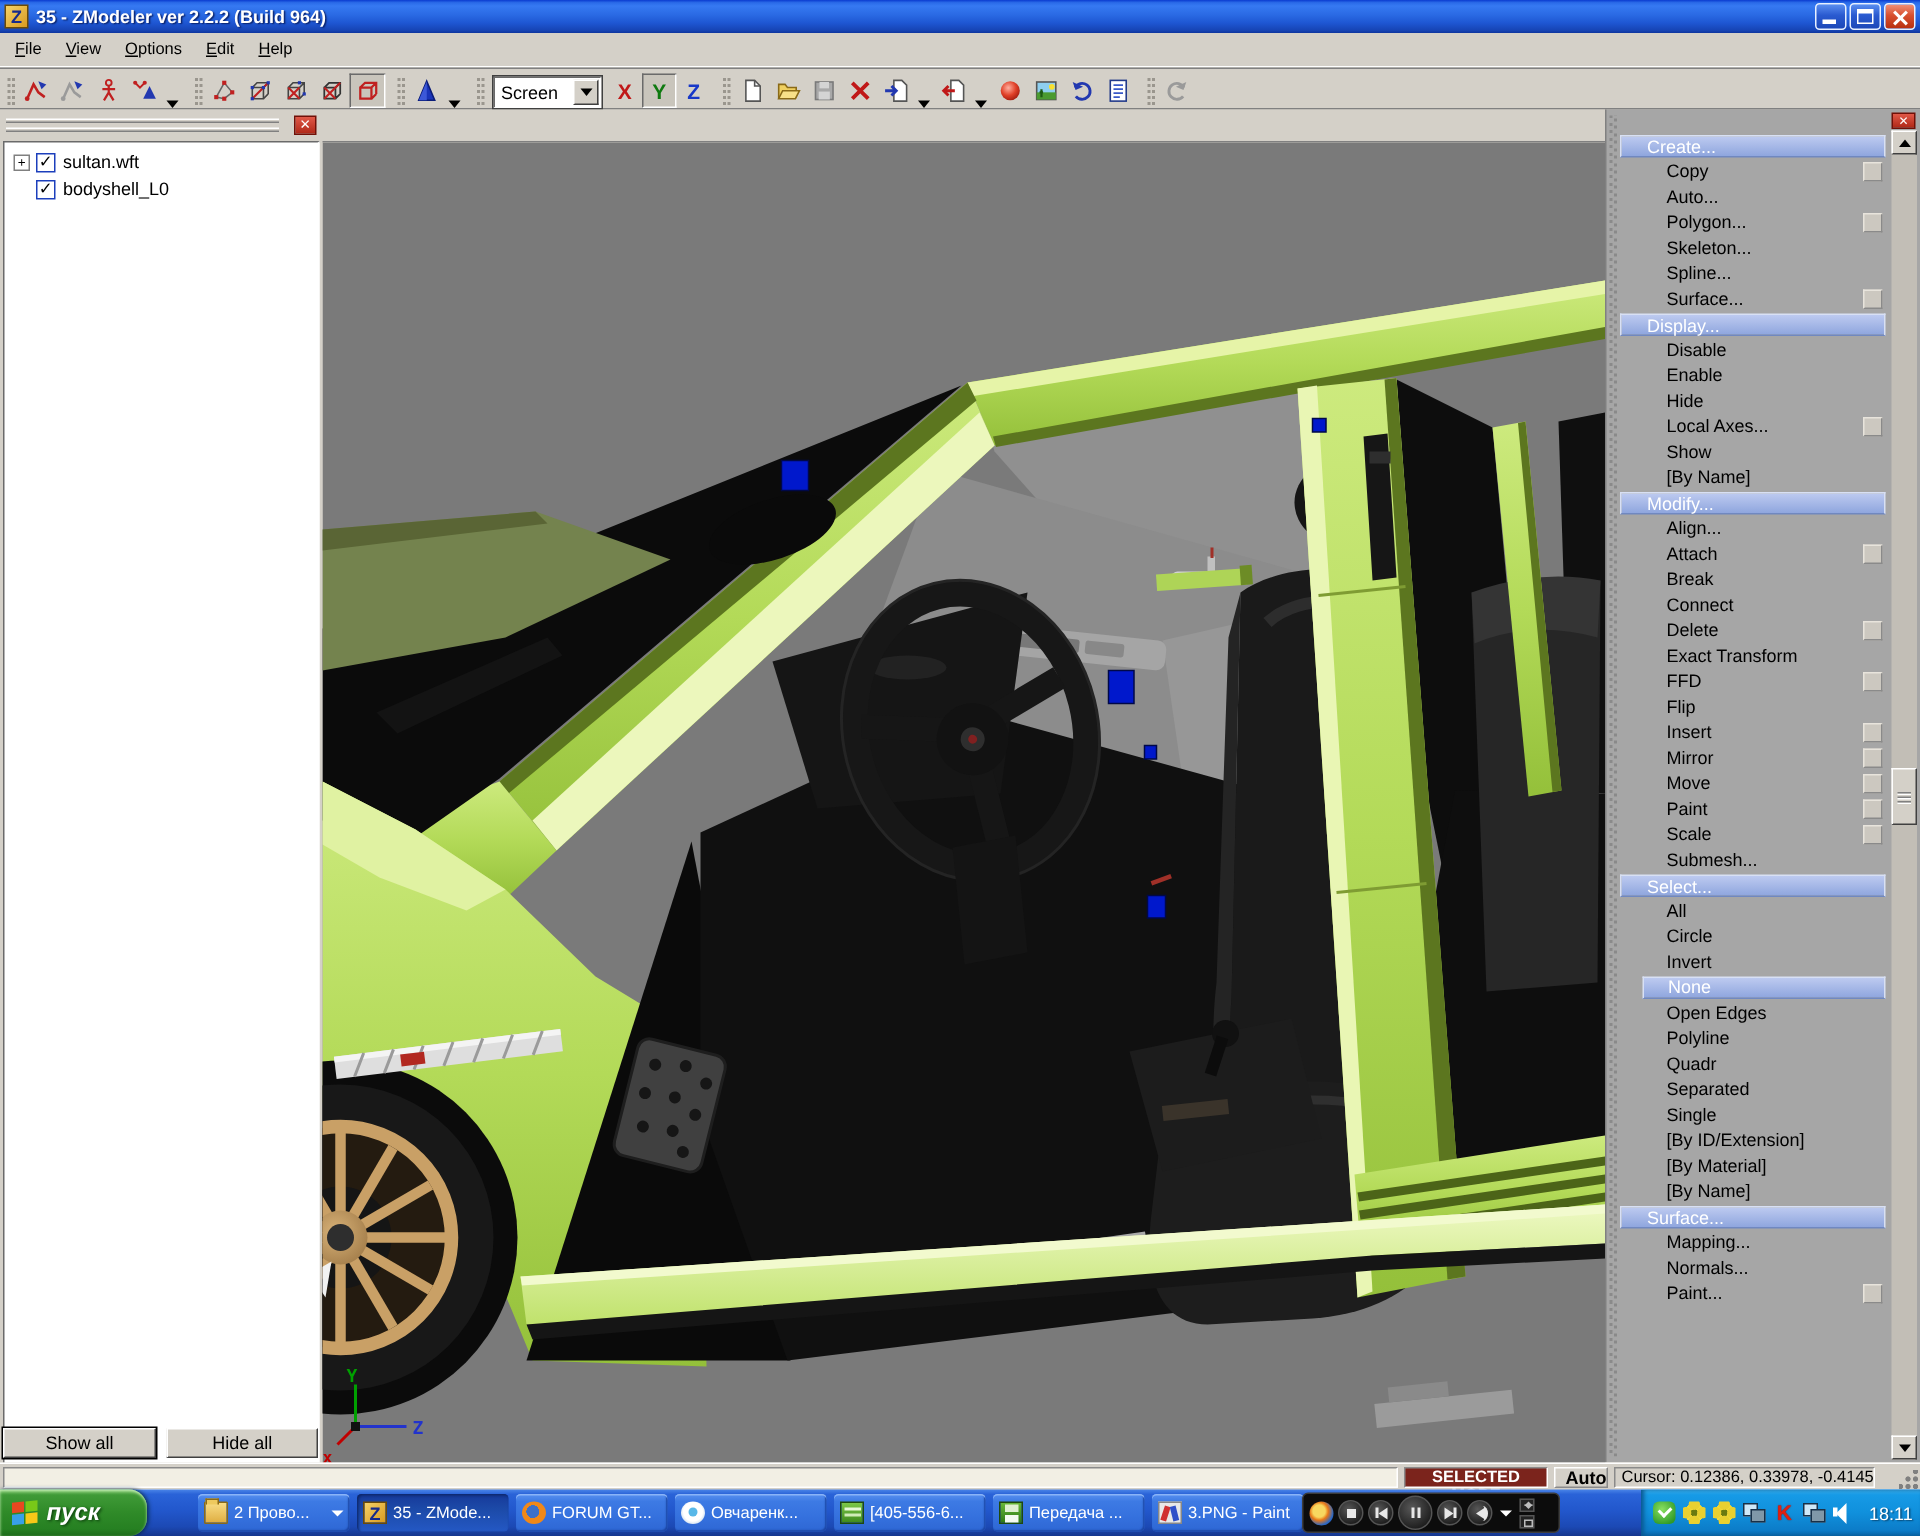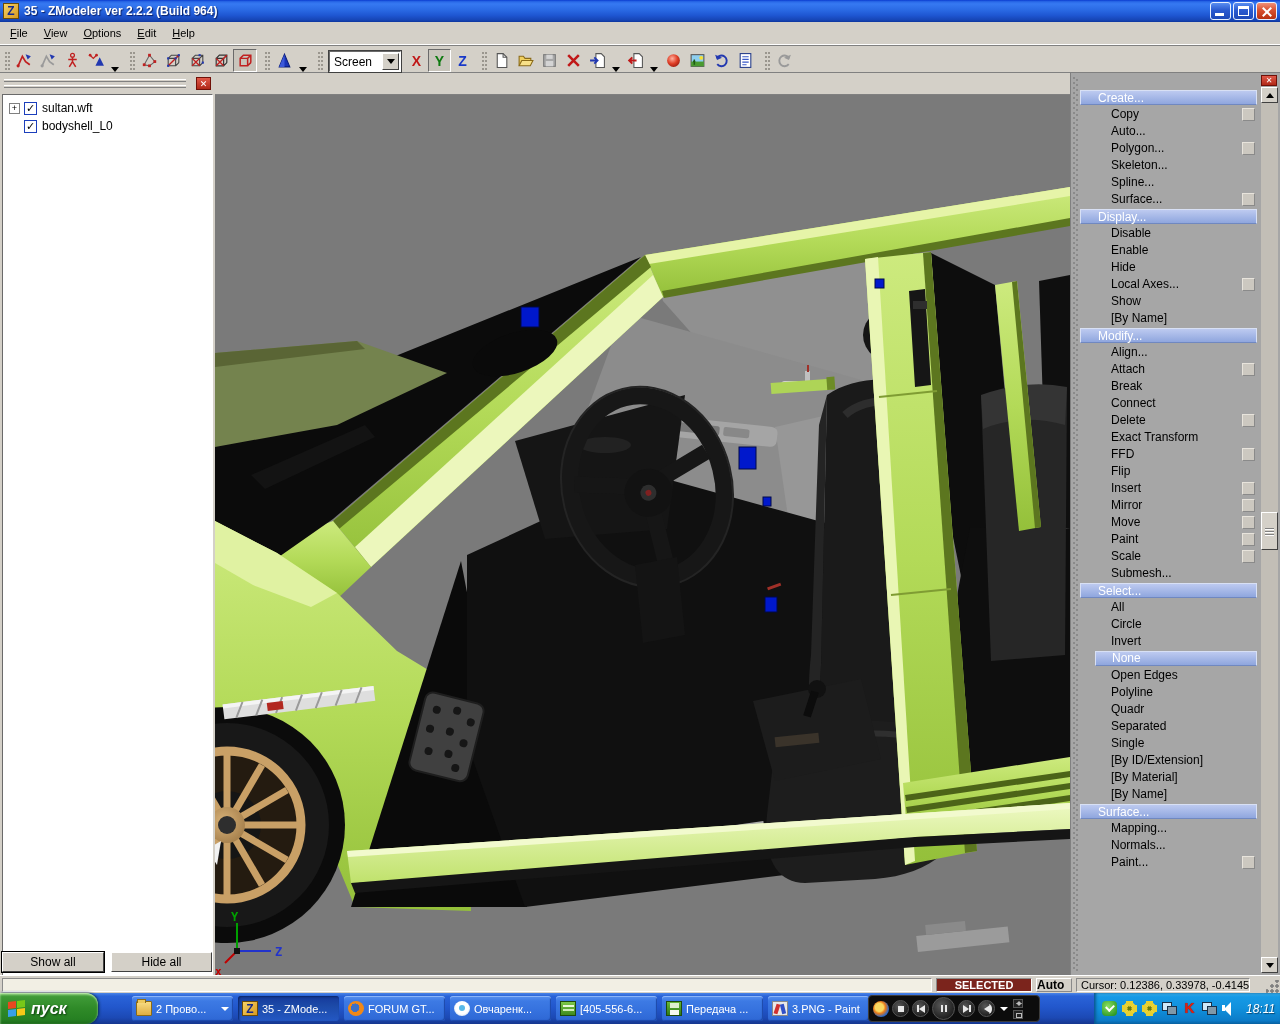--- a/index.html
+++ b/index.html
@@ -113,21 +113,21 @@
     align-items:center; justify-content:center; gap:2px; }
   .sb-thumb i { width:9px; height:1px; background:#808080; box-shadow:0 1px 0 #fff; }
 
   
   .statusbar { position:absolute; left:0; top:975px; width:1280px; height:18px; background:#d4d0c8;
     border-top:1px solid #fff; font-size:12px; }
   .st-seg { position:absolute; top:2px; height:14px; border:1px solid; border-color:#8a8a8a #fff #fff #8a8a8a; }
   .st-main { left:2px; width:930px; background:#f2efe4; }
   .st-mode { left:936px; width:96px; background:var(--selected-mode-red,#7b241c); color:#fff;
     font-weight:bold; font-size:11px; text-align:center; line-height:12px; }
-  .st-auto { left:1036px; width:36px; background:#d4d0c8; font-weight:bold; text-align:left;
+  .st-auto { left:1036px; width:36px; background:#d4d0c8; font-weight:bold; text-align:right;
     line-height:12px; border-color:#fff #8a8a8a #8a8a8a #fff; }
   .st-cursor { left:1076px; width:174px; background:#d4d0c8; line-height:12px; padding-left:4px;
     font-size:11px; white-space:nowrap; overflow:hidden; }
   .st-grip { position:absolute; right:1px; top:4px; width:13px; height:13px;
     background:
       radial-gradient(circle at 11px 11px,#808080 1.5px,transparent 2px),
       radial-gradient(circle at 11px 6px,#808080 1.5px,transparent 2px),
       radial-gradient(circle at 6px 11px,#808080 1.5px,transparent 2px),
       radial-gradient(circle at 11px 1px,#808080 1.5px,transparent 2px),
       radial-gradient(circle at 1px 11px,#808080 1.5px,transparent 2px),
@@ -214,21 +214,21 @@
       radial-gradient(circle at 88% 50%,#e8d030 3.5px,transparent 4px); }
   .network-icon::before { content:""; position:absolute; left:0; top:1px; width:8px; height:7px;
     background:#cfe8f8; border:1px solid #183048; }
   .network-icon::after { content:""; position:absolute; right:0; bottom:1px; width:8px; height:7px;
     background:#8098a8; border:1px solid #183048; }
   .kaspersky-icon::after { content:"K"; position:absolute; inset:0; color:#e02010; font-weight:bold;
     font-size:14px; line-height:15px; text-align:center; text-shadow:0 0 1px #801008; }
   .volume-icon::before { content:""; position:absolute; left:0; top:4px; width:3px; height:6px; background:#fff; }
   .volume-icon::after { content:""; position:absolute; left:2px; top:1px; width:0; height:0;
     border-top:7px solid transparent; border-bottom:7px solid transparent; border-right:7px solid #fff; }
-  .tray-clock { color:#fff; font-size:12px; margin-left:4px; text-shadow:1px 1px 1px #084a78;font-style:italic; }
+  .tray-clock { color:#fff; font-size:12px; margin-left:4px; text-shadow:1px 1px 1px #084a78; }
 
   svg text { font-family:"DejaVu Sans Mono",monospace; }
 </style>
 </head>
 <body>
 
 <div class="screen">
 
   <div class="titlebar">
     <div class="app-icon">Z</div>

